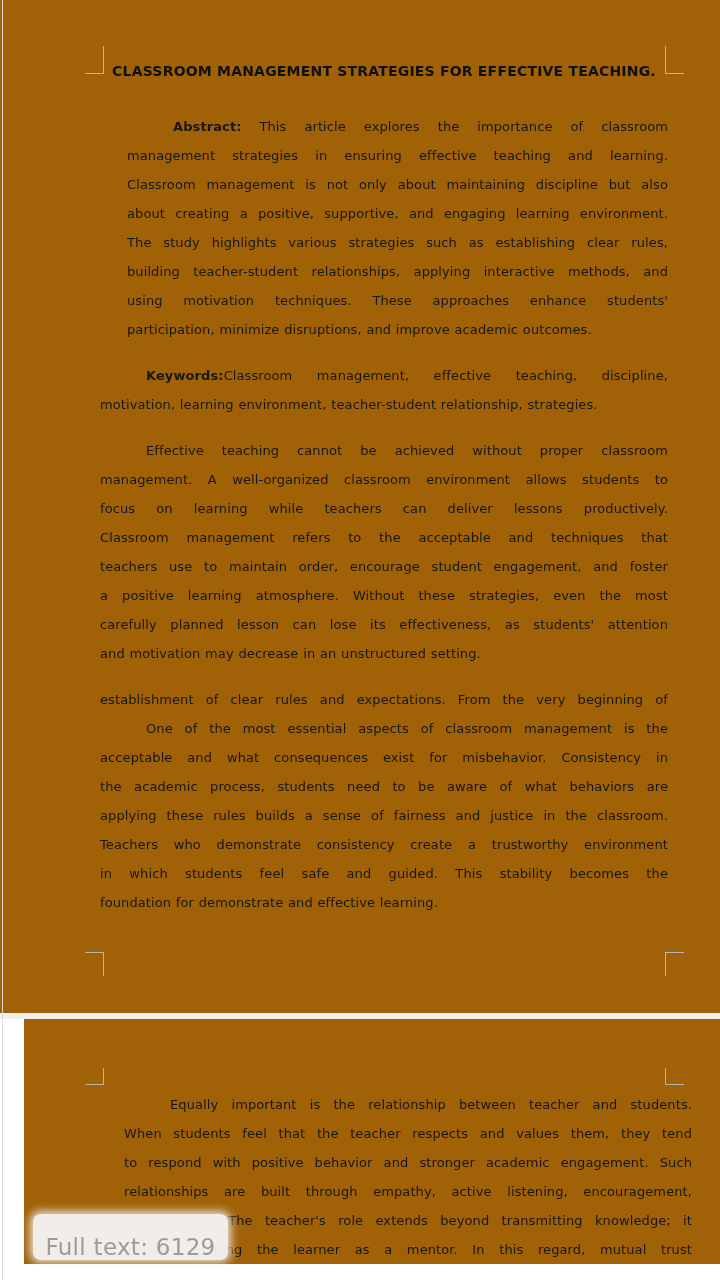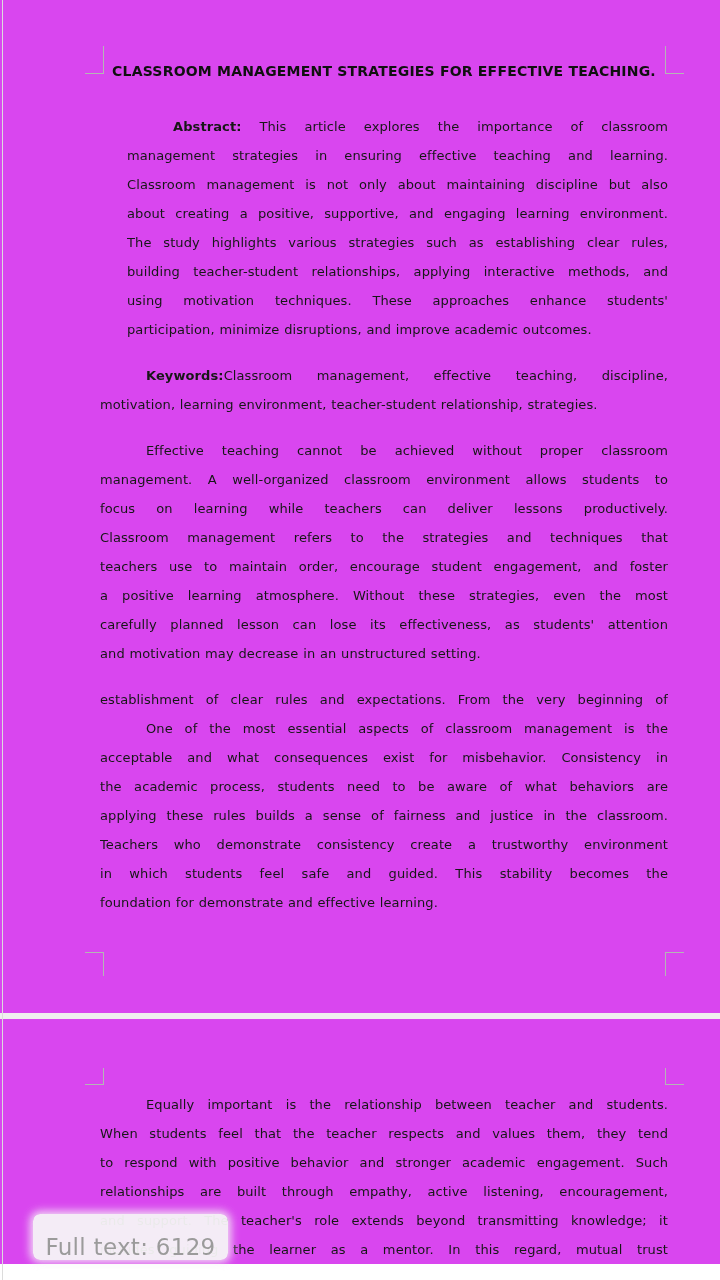--- a/index.html
+++ b/index.html
@@ -13,24 +13,24 @@
     position: relative;
     width: 720px; height: 1280px;
     background: #ffffff;
   }
   .page-edge-line {
     position: absolute;
     left: 2px; top: 0;
     width: 1px; height: 1280px;
     background: #dcdcdc;
   }
-  .page { position: relative; background: #d946ef; }
+  .page { position: relative; background: #a16207; }
   .page-1 { height: 1013px; }
   .page-gap { height: 6px; background: #efefef; }
-  .page-2 { height: 245px; overflow: hidden; }
+  .page-2 { height: 245px; overflow: hidden; margin-left: 24px; }
 
   .content {
     margin-left: 100px;
     width: 568px;
     color: #171717;
   }
   .doc-title {
     padding-top: 63px;
     margin: 0;
     text-align: center;
@@ -112,21 +112,21 @@
             <div class="line lastline">participation, minimize disruptions, and improve academic outcomes.</div>
           </div>
           <div class="para">
             <div class="line indent"><b>Keywords:</b>Classroom management, effective teaching, discipline,</div>
             <div class="line lastline">motivation, learning environment, teacher-student relationship, strategies.</div>
           </div>
           <div class="para">
             <div class="line indent">Effective teaching cannot be achieved without proper classroom</div>
             <div class="line">management. A well-organized classroom environment allows students to</div>
             <div class="line">focus on learning while teachers can deliver lessons productively.</div>
-            <div class="line">Classroom management refers to the strategies and techniques that</div>
+            <div class="line">Classroom management refers to the acceptable and techniques that</div>
             <div class="line">teachers use to maintain order, encourage student engagement, and foster</div>
             <div class="line">a positive learning atmosphere. Without these strategies, even the most</div>
             <div class="line">carefully planned lesson can lose its effectiveness, as students' attention</div>
             <div class="line lastline">and motivation may decrease in an unstructured setting.</div>
           </div>
           <div class="para">
             <div class="line">establishment of clear rules and expectations. From the very beginning of</div>
             <div class="line indent">One of the most essential aspects of classroom management is the</div>
             <div class="line">acceptable and what consequences exist for misbehavior. Consistency in</div>
             <div class="line">the academic process, students need to be aware of what behaviors are</div>

